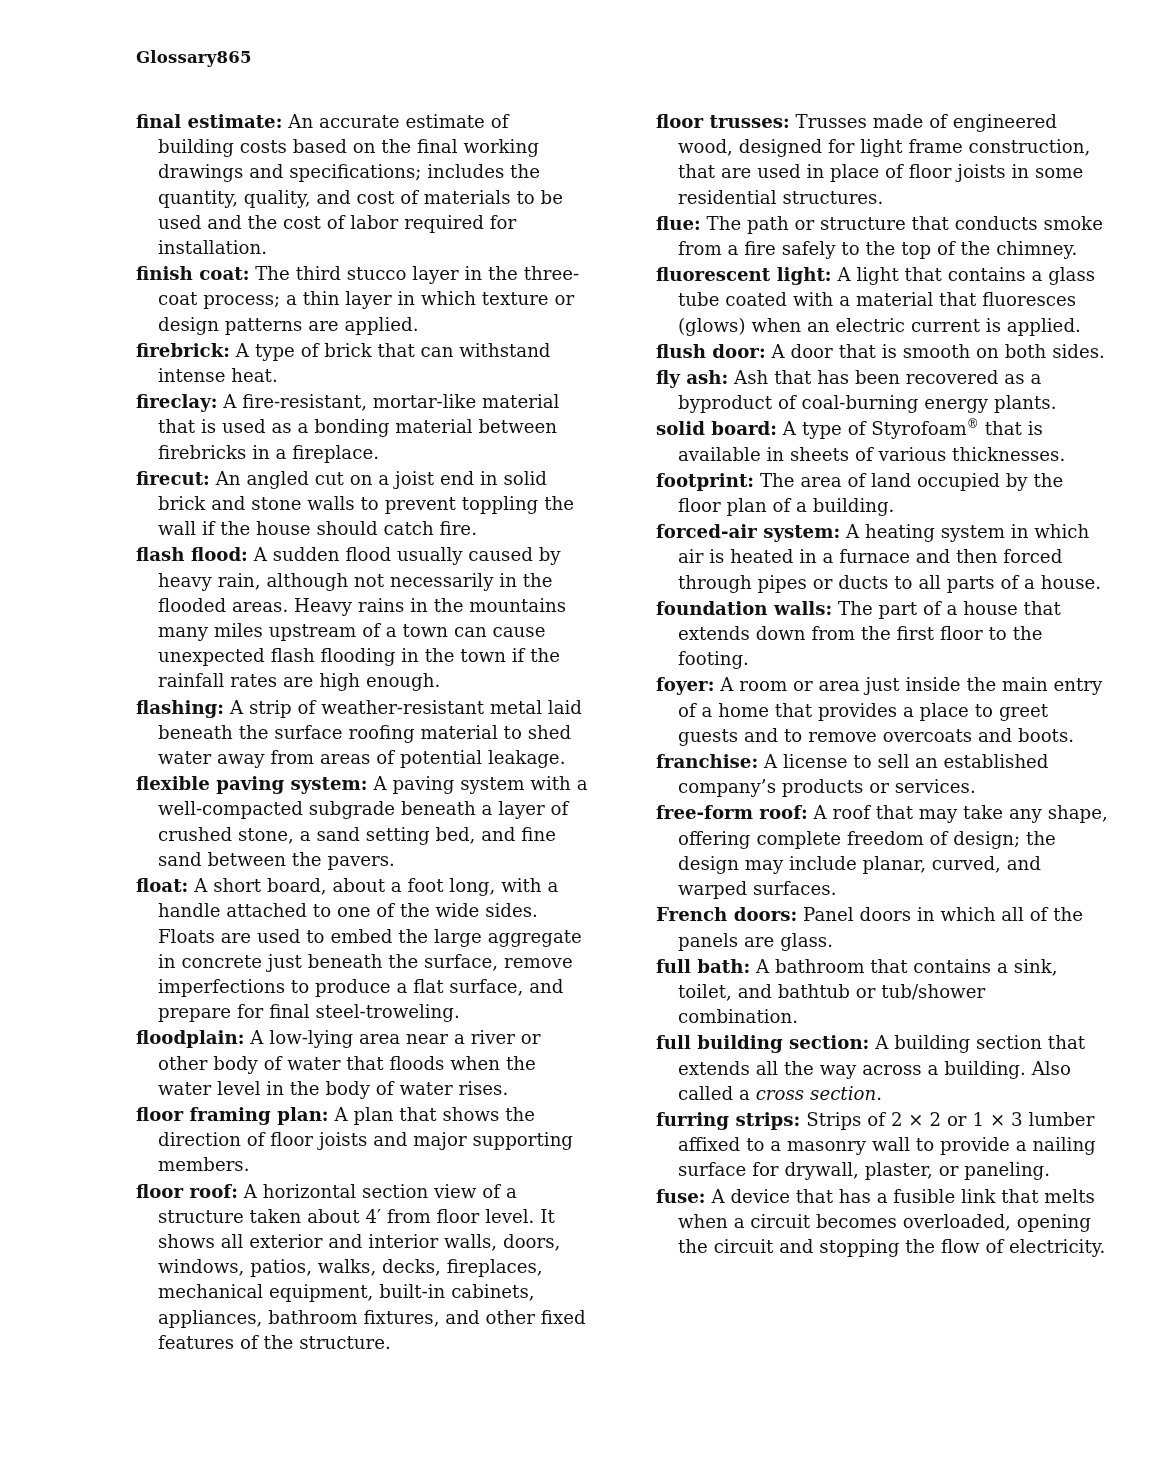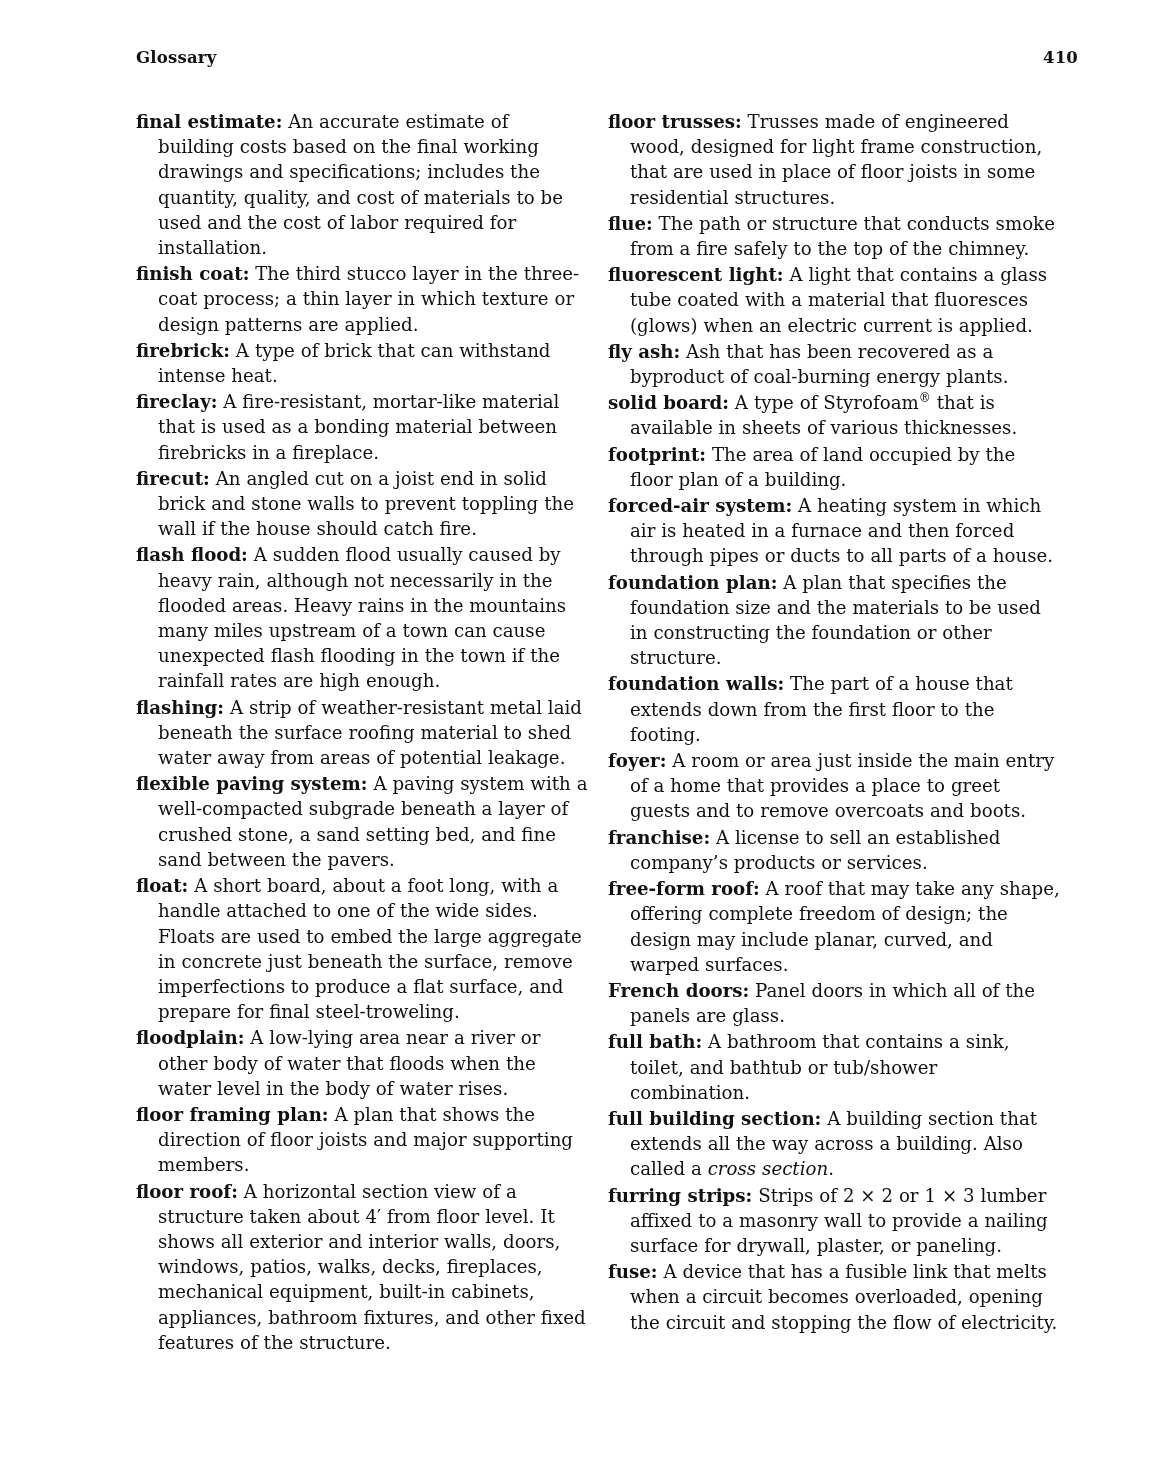--- a/index.html
+++ b/index.html
@@ -15,37 +15,36 @@
   }
   .page {
     position: relative;
     width: 1156px;
     height: 1479px;
     box-sizing: border-box;
     padding: 48px 76px 40px 76px;
   }
   .running-head {
     display: flex;
-    justify-content: space-between;
     align-items: baseline;
     font-size: 16.5px;
     font-weight: bold;
     letter-spacing: 0.2px;
     margin: 0 0 42px 60px;
     padding-right: 2px;
   }
   .running-head .head-left {
     font-family: "DejaVu Serif", "Liberation Serif", serif;
   }
   .running-head .head-right {
     font-family: "DejaVu Serif", "Liberation Serif", serif;
   }
   .columns {
     display: flex;
-    gap: 20px;
+    gap: 68px;
     margin-left: 60px;
     padding-right: 2px;
   }
   .column {
     width: 452px;
     flex: 0 0 452px;
   }
   .entry {
     font-size: 18.2px;
     line-height: 1.385;
@@ -67,21 +66,21 @@
     line-height: 0;
   }
 </style>
 </head>
 <body>
 
 <div class="page">
 
   <div class="running-head">
     <span class="head-left">Glossary</span>
-    <span class="head-right">410</span>
+    <span class="head-right">865</span>
   </div>
 
   <div class="columns">
     <div class="column" id="col0">
         <p class="entry"><span class="term">final estimate:</span><span> An accurate estimate of building costs based on the final working drawings and specifications; includes the quantity, quality, and cost of materials to be used and the cost of labor required for installation.</span></p>
         <p class="entry"><span class="term">finish coat:</span><span> The third stucco layer in the three-coat process; a thin layer in which texture or design patterns are applied.</span></p>
         <p class="entry"><span class="term">firebrick:</span><span> A type of brick that can withstand intense heat.</span></p>
         <p class="entry"><span class="term">fireclay:</span><span> A fire-resistant, mortar-like material that is used as a bonding material between firebricks in a fireplace.</span></p>
         <p class="entry"><span class="term">firecut:</span><span> An angled cut on a joist end in solid brick and stone walls to prevent toppling the wall if the house should catch fire.</span></p>
         <p class="entry"><span class="term">flash flood:</span><span> A sudden flood usually caused by heavy rain, although not necessarily in the flooded areas. Heavy rains in the mountains many miles upstream of a town can cause unexpected flash flooding in the town if the rainfall rates are high enough.</span></p>
@@ -89,25 +88,25 @@
         <p class="entry"><span class="term">flexible paving system:</span><span> A paving system with a well-compacted subgrade beneath a layer of crushed stone, a sand setting bed, and fine sand between the pavers.</span></p>
         <p class="entry"><span class="term">float:</span><span> A short board, about a foot long, with a handle attached to one of the wide sides. Floats are used to embed the large aggregate in concrete just beneath the surface, remove imperfections to produce a flat surface, and prepare for final steel-troweling.</span></p>
         <p class="entry"><span class="term">floodplain:</span><span> A low-lying area near a river or other body of water that floods when the water level in the body of water rises.</span></p>
         <p class="entry"><span class="term">floor framing plan:</span><span> A plan that shows the direction of floor joists and major supporting members.</span></p>
         <p class="entry"><span class="term">floor roof:</span><span> A horizontal section view of a structure taken about 4′ from floor level. It shows all exterior and interior walls, doors, windows, patios, walks, decks, fireplaces, mechanical equipment, built-in cabinets, appliances, bathroom fixtures, and other fixed features of the structure.</span></p>
       </div>
     <div class="column" id="col1">
         <p class="entry"><span class="term">floor trusses:</span><span> Trusses made of engineered wood, designed for light frame construction, that are used in place of floor joists in some residential structures.</span></p>
         <p class="entry"><span class="term">flue:</span><span> The path or structure that conducts smoke from a fire safely to the top of the chimney.</span></p>
         <p class="entry"><span class="term">fluorescent light:</span><span> A light that contains a glass tube coated with a material that fluoresces (glows) when an electric current is applied.</span></p>
+        <p class="entry"><span class="term">flush door:</span><span> A door that is smooth on both sides.</span></p>
         <p class="entry"><span class="term">fly ash:</span><span> Ash that has been recovered as a byproduct of coal-burning energy plants.</span></p>
         <p class="entry"><span class="term">solid board:</span><span> A type of Styrofoam</span><sup>®</sup><span> that is available in sheets of various thicknesses.</span></p>
         <p class="entry"><span class="term">footprint:</span><span> The area of land occupied by the floor plan of a building.</span></p>
         <p class="entry"><span class="term">forced-air system:</span><span> A heating system in which air is heated in a furnace and then forced through pipes or ducts to all parts of a house.</span></p>
-        <p class="entry"><span class="term">foundation plan:</span><span> A plan that specifies the foundation size and the materials to be used in constructing the foundation or other structure.</span></p>
         <p class="entry"><span class="term">foundation walls:</span><span> The part of a house that extends down from the first floor to the footing.</span></p>
         <p class="entry"><span class="term">foyer:</span><span> A room or area just inside the main entry of a home that provides a place to greet guests and to remove overcoats and boots.</span></p>
         <p class="entry"><span class="term">franchise:</span><span> A license to sell an established company’s products or services.</span></p>
         <p class="entry"><span class="term">free-form roof:</span><span> A roof that may take any shape, offering complete freedom of design; the design may include planar, curved, and warped surfaces.</span></p>
         <p class="entry"><span class="term">French doors:</span><span> Panel doors in which all of the panels are glass.</span></p>
         <p class="entry"><span class="term">full bath:</span><span> A bathroom that contains a sink, toilet, and bathtub or tub/shower combination.</span></p>
         <p class="entry"><span class="term">full building section:</span><span> A building section that extends all the way across a building. Also called a </span><span class="ital">cross section</span><span>.</span></p>
         <p class="entry"><span class="term">furring strips:</span><span> Strips of 2 × 2 or 1 × 3 lumber affixed to a masonry wall to provide a nailing surface for drywall, plaster, or paneling.</span></p>
         <p class="entry"><span class="term">fuse:</span><span> A device that has a fusible link that melts when a circuit becomes overloaded, opening the circuit and stopping the flow of electricity.</span></p>
       </div>

